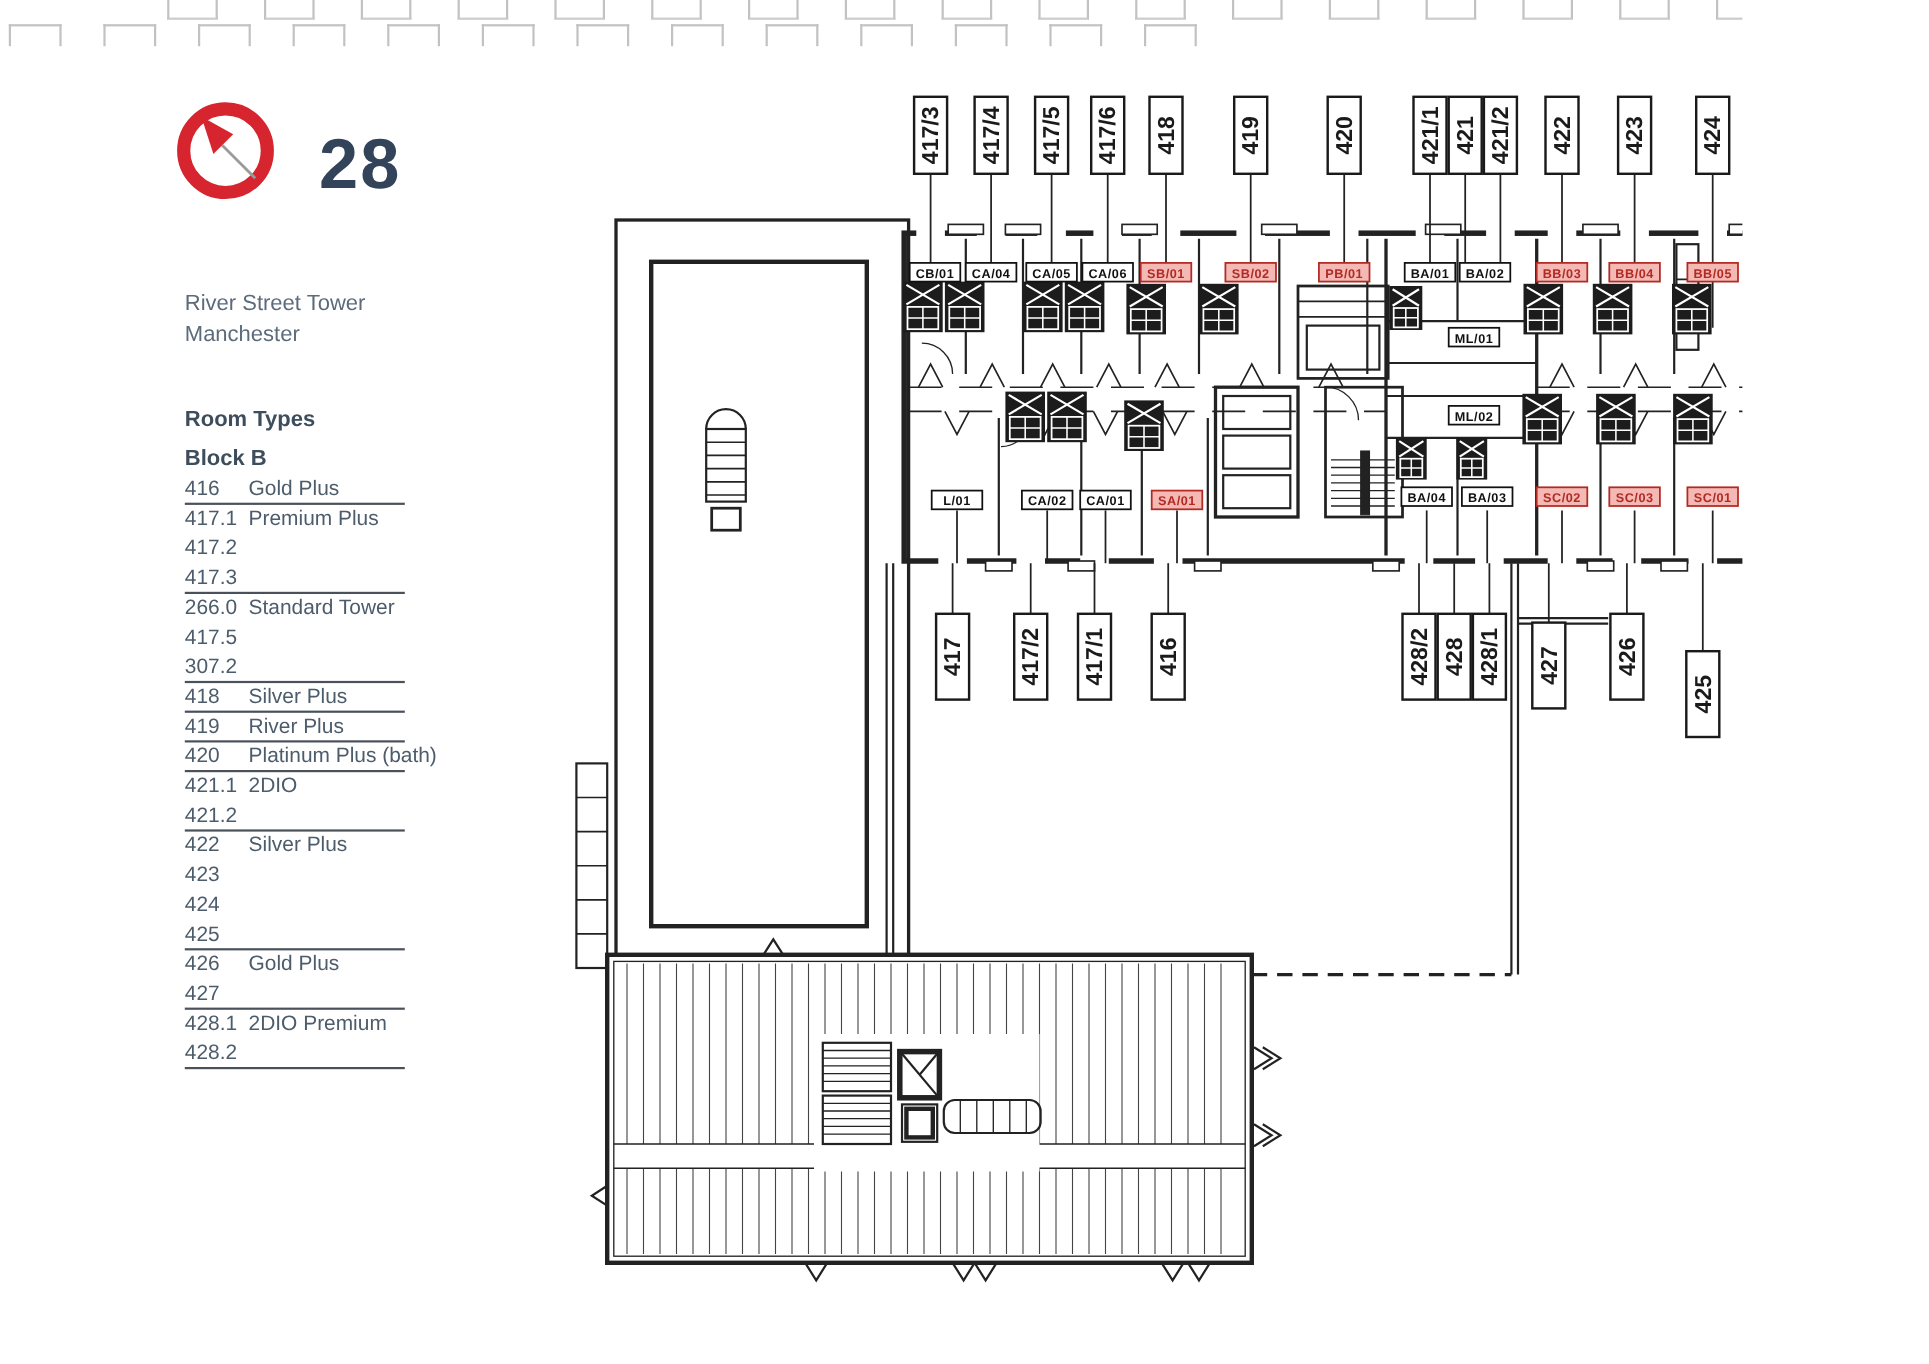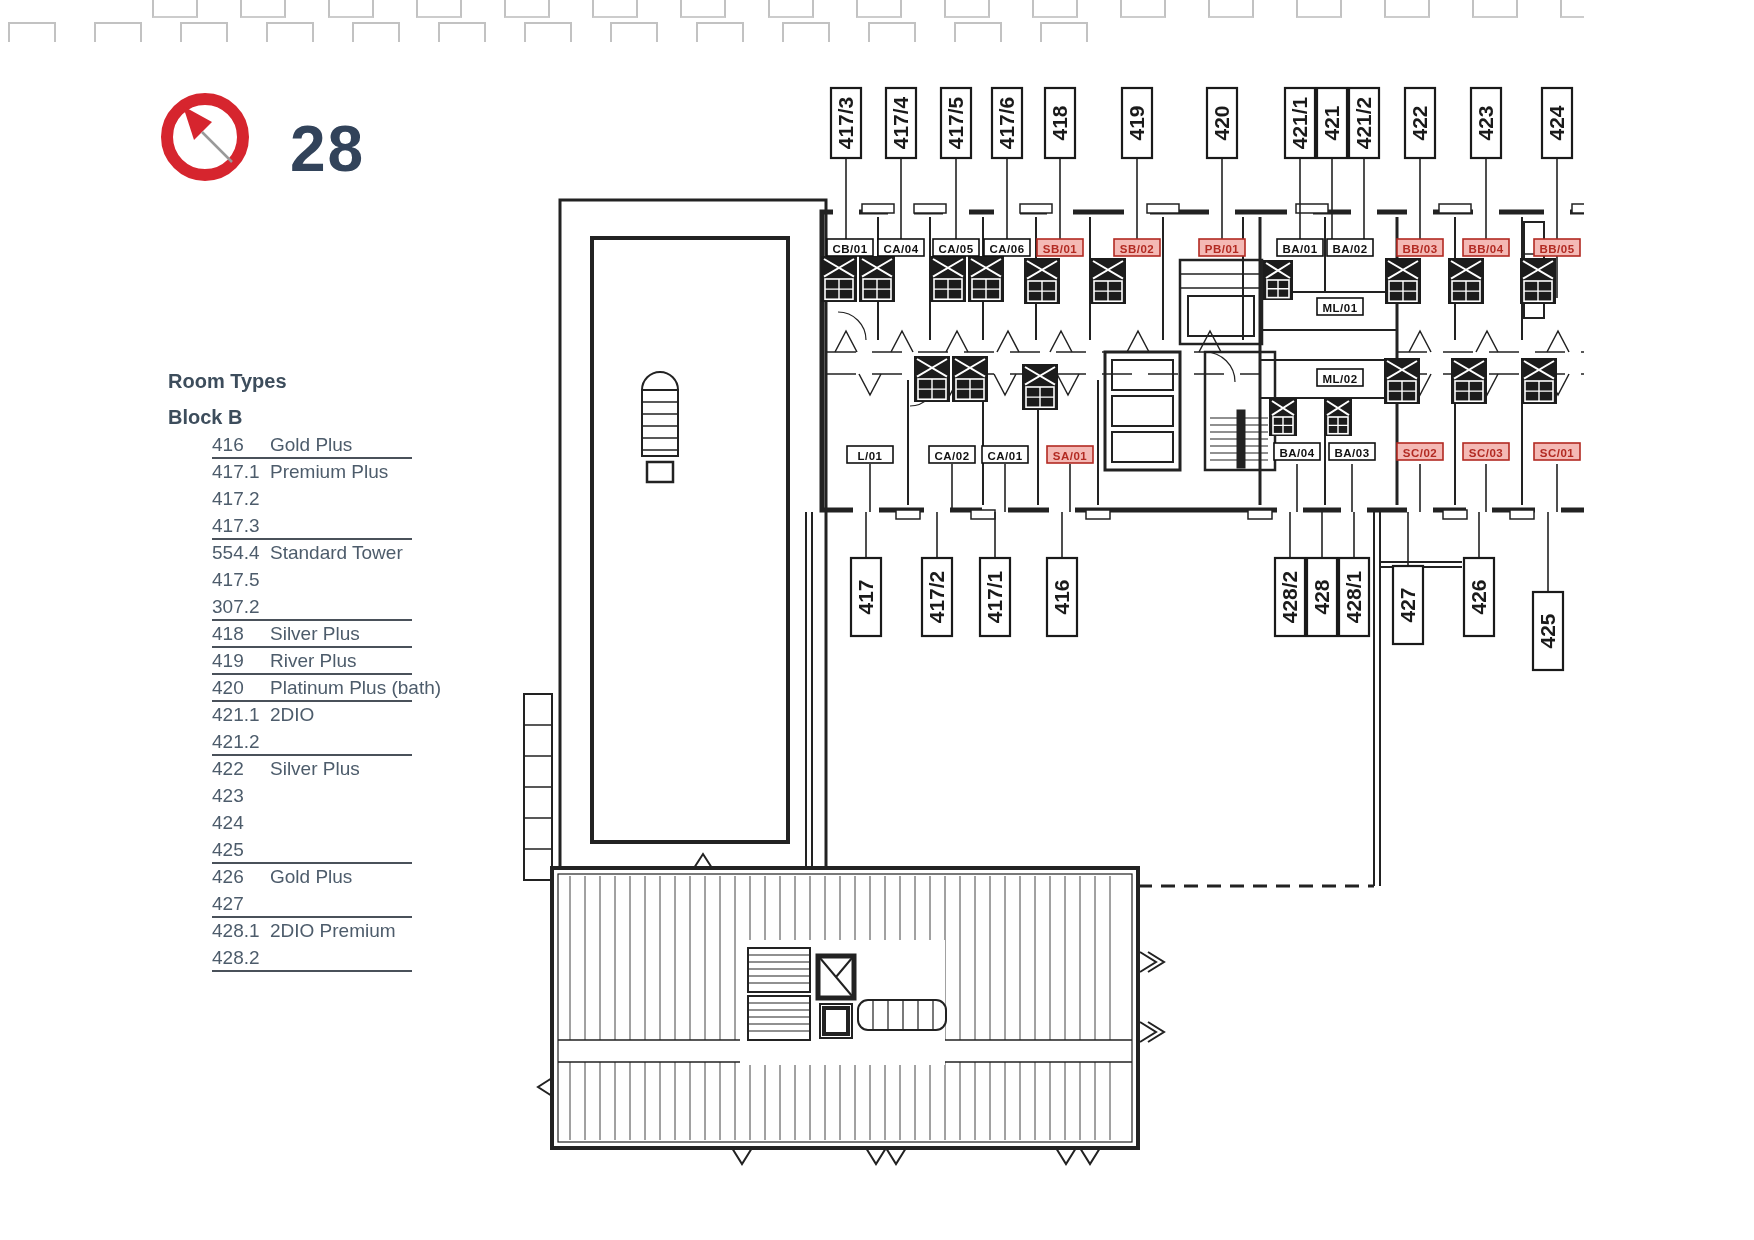--- a/index.html
+++ b/index.html
@@ -9,21 +9,21 @@
   .perf{position:absolute;border:2px solid #c2c2c2;border-bottom:none;background:#fff;}
   .perf.rowA{top:-8px;height:22px;width:42px;border-bottom:2px solid #cccccc;}
   .perf.rowB{top:22px;height:18px;width:44px;}
   
   .hdr-num{position:absolute;left:290px;top:112px;font-size:64px;font-weight:bold;color:#32435a;letter-spacing:2px;}
   .hdr-title{position:absolute;left:168px;top:208px;font-size:28px;font-weight:600;color:#42566c;letter-spacing:0.5px;}
   .hdr-sub{position:absolute;left:168px;top:262px;font-size:20px;color:#5c6b7a;line-height:28px;}
   .rt-head{position:absolute;left:168px;top:370px;font-size:20px;font-weight:bold;color:#3d4d5c;}
   .rt-block{position:absolute;left:168px;top:406px;font-size:20px;font-weight:bold;color:#3d4d5c;}
   .rt-list{position:absolute;left:168px;top:434px;width:270px;}
-  .rt-row{position:relative;height:27px;font-size:19px;color:#4d5c6b;white-space:nowrap;margin-left:44px;}
+  .rt-row{position:relative;height:27px;font-size:19px;color:#4d5c6b;white-space:nowrap;}
   .rt-row .num{display:inline-block;width:58px;}
   .rt-row.u:after{content:"";position:absolute;left:0;top:23px;width:200px;border-bottom:2px solid #4a515a;}
   svg text{font-family:"Liberation Sans",sans-serif;}
 </style>
 </head>
 <body>
 
 <div class="canvas">
 
   <div id="perfs">
@@ -61,29 +61,33 @@
       <div class="perf rowB" style="left: 1040px;"></div>
     </div>
 
   <svg width="110" height="110" style="position:absolute;left:150px;top:82px;">
     <circle cx="55" cy="55" r="38" fill="none" stroke="#d6252e" stroke-width="12"></circle>
     <polygon points="33,24 62,40 44,58" fill="#d6252e"></polygon>
     <line x1="52" y1="50" x2="82" y2="80" stroke="#9a9a9a" stroke-width="2.5"></line>
   </svg>
 
   <div class="hdr-num">28</div>
+  <div class="hdr-sub">
+    <div>River Street Tower</div>
+    <div>Manchester</div>
+  </div>
 
   <div class="rt-head">Room Types</div>
   <div class="rt-block">Block B</div>
   <div class="rt-list" id="rt-list">
       <div class="rt-row u"><span class="num">416</span><span>Gold Plus</span></div>
       <div class="rt-row"><span class="num">417.1</span><span>Premium Plus</span></div>
       <div class="rt-row"><span class="num">417.2</span><span></span></div>
       <div class="rt-row u"><span class="num">417.3</span><span></span></div>
-      <div class="rt-row"><span class="num">554.4</span><span>Standard Tower</span></div>
+      <div class="rt-row"><span class="num">266.0</span><span>Standard Tower</span></div>
       <div class="rt-row"><span class="num">417.5</span><span></span></div>
       <div class="rt-row u"><span class="num">307.2</span><span></span></div>
       <div class="rt-row u"><span class="num">418</span><span>Silver Plus</span></div>
       <div class="rt-row u"><span class="num">419</span><span>River Plus</span></div>
       <div class="rt-row u"><span class="num">420</span><span>Platinum Plus (bath)</span></div>
       <div class="rt-row"><span class="num">421.1</span><span>2DIO</span></div>
       <div class="rt-row u"><span class="num">421.2</span><span></span></div>
       <div class="rt-row"><span class="num">422</span><span>Silver Plus</span></div>
       <div class="rt-row"><span class="num">423</span><span></span></div>
       <div class="rt-row"><span class="num">424</span><span></span></div>

